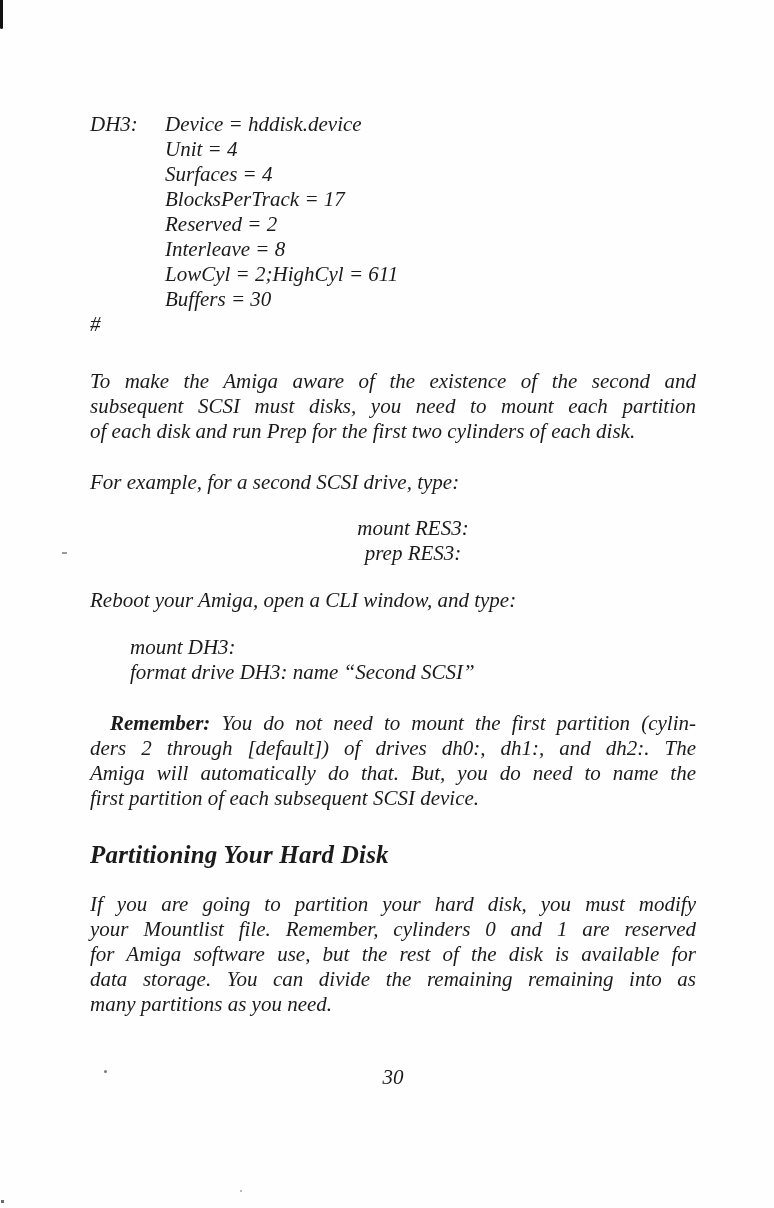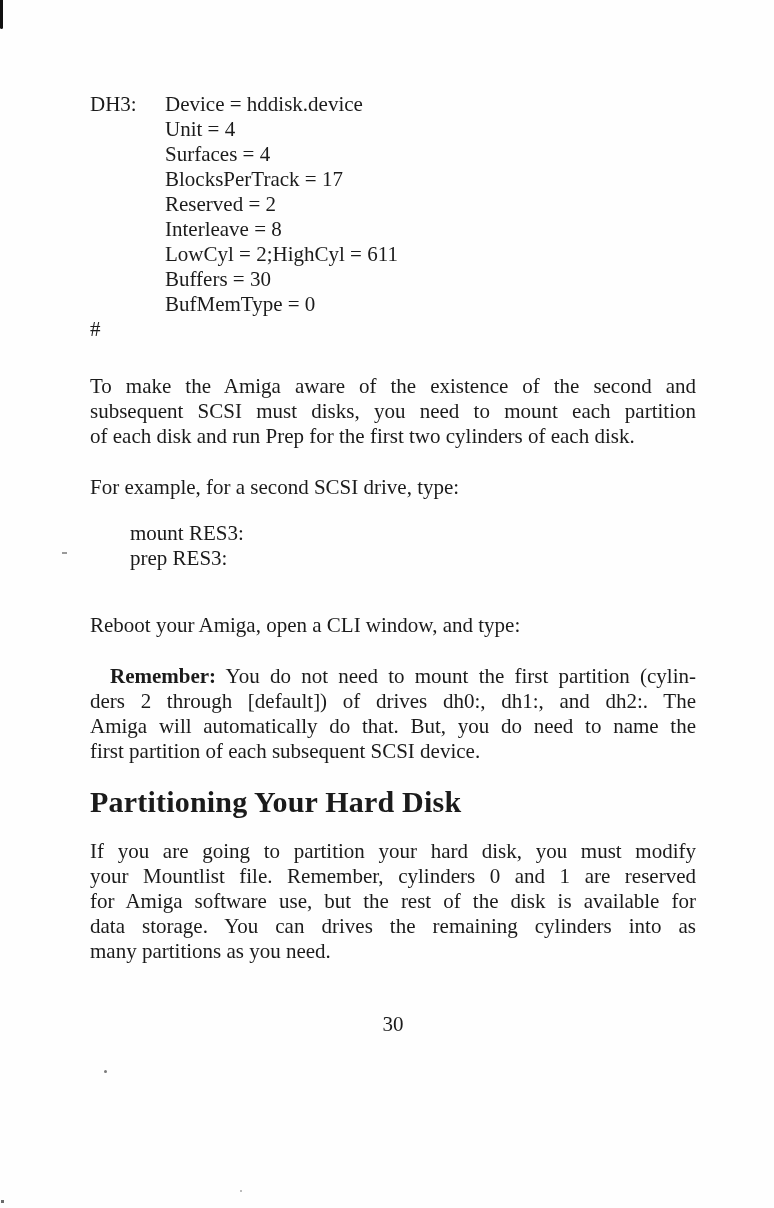--- a/index.html
+++ b/index.html
@@ -9,41 +9,42 @@
     height: 1208px;
     margin: 0 auto;
     background: #fefefe;
     overflow: hidden;
     font-family: "Liberation Serif", "DejaVu Serif", serif;
     color: #1b1b1b;
   }
   .content {
     position: absolute;
     left: 90px;
-    top: 92px;
+    top: 112px;
     width: 606px;
     font-size: 21px;
     line-height: 25px;
+    font-style: italic;
   }
   .line { white-space: pre-wrap; }
   .jl { text-align: justify; text-align-last: justify; }
   
   .mountlist { position: relative; padding-left: 75px; }
   .ml-label { position: absolute; left: 0; top: 0; }
   .terminator { margin-top: 0; }
   
   .para-intro    { margin-top: 32px; }
   .para-example  { margin-top: 26px; }
-  .codeblock-1   { margin-top: 21px; margin-left: 40px; }
-  .para-reboot   { margin-top: 42px; }
+  .codeblock-1   { margin-top: 21px; margin-left: 40px; text-align: center; }
+  .para-reboot   { margin-top: 22px; }
   .codeblock-2   { margin-top: 22px; margin-left: 40px; }
   .para-remember { margin-top: 26px; }
   .section-heading {
-    margin-top: 23px;
-    font-size: 30px;
+    margin-top: 29px;
+    font-size: 25px;
     line-height: 30px;
     font-weight: bold;
     letter-spacing: 0.2px;
   }
   .para-section  { margin-top: 22px; }
   .page-number   { margin-top: 48px; text-align: center; }
   b.rlabel { font-weight: bold; margin-left: 20px; }
   
   .artifact { position: absolute; background: #111; }
   .art-topline   { left: 0; top: 0; width: 3px; height: 29px; border-radius: 0 0 2px 2px; }
@@ -69,54 +70,57 @@
       <span class="ml-label">DH3:</span>
       <div>
           <div class="line">Device = hddisk.device</div>
           <div class="line">Unit = 4</div>
           <div class="line">Surfaces = 4</div>
           <div class="line">BlocksPerTrack = 17</div>
           <div class="line">Reserved = 2</div>
           <div class="line">Interleave = 8</div>
           <div class="line">LowCyl = 2;HighCyl = 611</div>
           <div class="line">Buffers = 30</div>
-          <div class="line">BufMemType = 0</div>
         </div>
     </div>
     <div class="line terminator">#</div>
 
     <div class="para-intro">
         <div class="line jl">To make the Amiga aware of the existence of the second and</div>
         <div class="line jl">subsequent SCSI must disks, you need to mount each partition</div>
         <div class="line">of each disk and run Prep for the first two cylinders of each disk.</div>
       </div>
 
     <div class="para-example line">For example, for a second SCSI drive, type:</div>
     <div class="codeblock-1">
         <div class="line">mount RES3:</div>
         <div class="line">prep RES3:</div>
       </div>
 
     <div class="para-reboot line">Reboot your Amiga, open a CLI window, and type:</div>
+    <div class="codeblock-2">
+        <div class="line">mount DH3:</div>
+        <div class="line">format drive DH3: name “Second SCSI”</div>
+      </div>
 
     <div class="para-remember">
       <div class="line jl"><b class="rlabel">Remember:</b><span> You do not need to mount the first partition (cylin-</span></div>
       <div>
           <div class="line jl">ders 2 through [default]) of drives dh0:, dh1:, and dh2:. The</div>
           <div class="line jl">Amiga will automatically do that. But, you do need to name the</div>
           <div class="line">first partition of each subsequent SCSI device.</div>
         </div>
     </div>
 
     <div class="section-heading line">Partitioning Your Hard Disk</div>
 
     <div class="para-section">
         <div class="line jl">If you are going to partition your hard disk, you must modify</div>
         <div class="line jl">your Mountlist file. Remember, cylinders 0 and 1 are reserved</div>
         <div class="line jl">for Amiga software use, but the rest of the disk is available for</div>
-        <div class="line jl">data storage. You can drives the remaining cylinders into as</div>
+        <div class="line jl">data storage. You can divide the remaining remaining into as</div>
         <div class="line">many partitions as you need.</div>
       </div>
 
     <div class="page-number line">30</div>
 
   </div>
 </div>
 
 </body></html>

